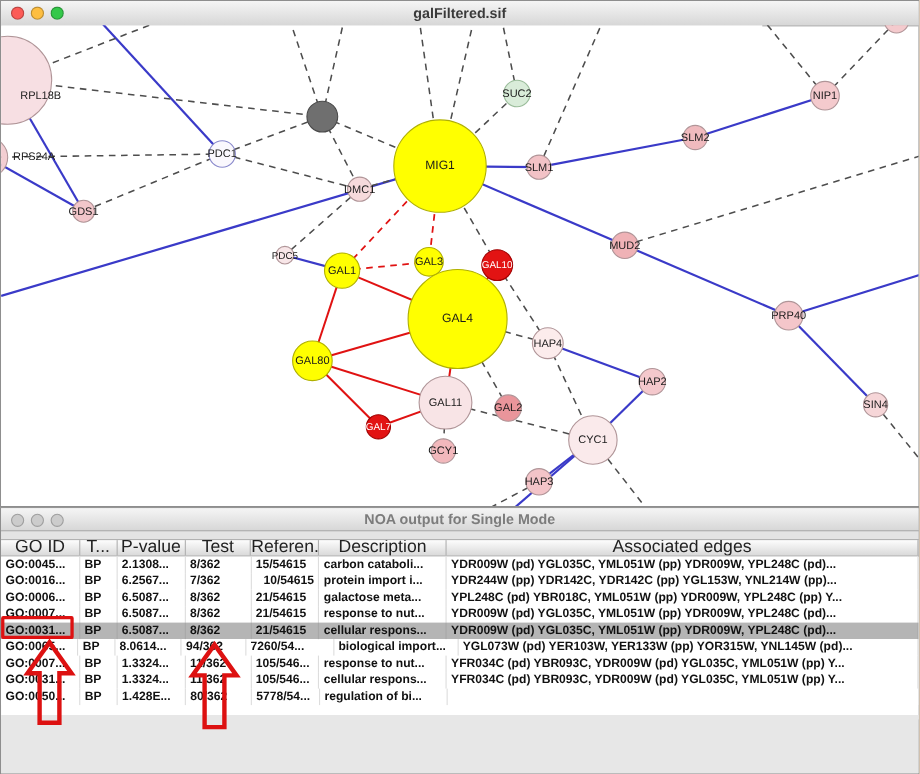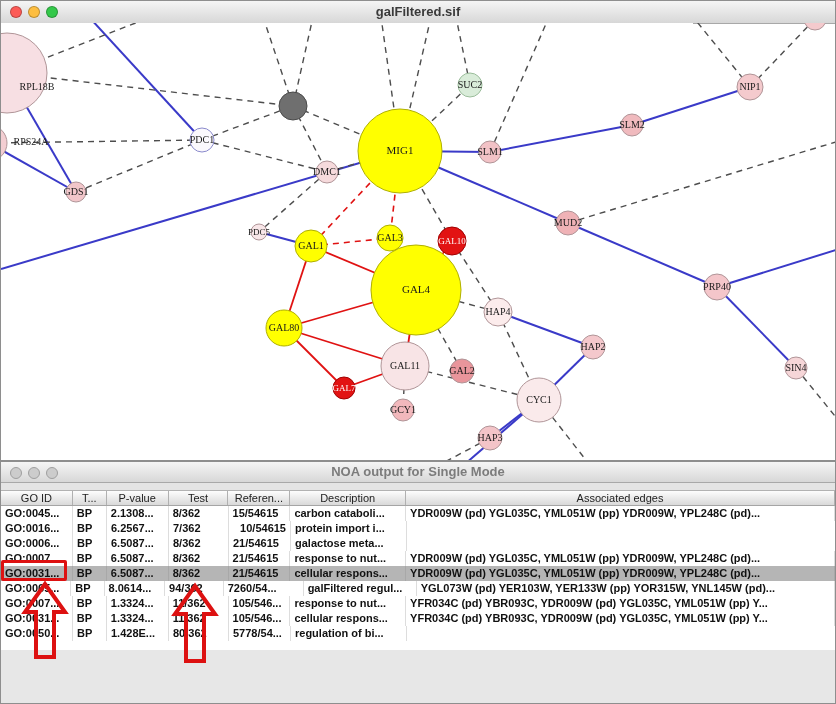--- a/index.html
+++ b/index.html
@@ -18,27 +18,27 @@
                    font-size:13px;font-weight:bold;color:#3a3a3a;}
   .win-bottom .titlebar .title{color:#7c7c7c;line-height:19px;}
   .traffic{position:absolute;left:9px;top:5px;display:flex;gap:6px;}
   .light{width:12px;height:12px;border-radius:50%;box-sizing:border-box;border:1px solid rgba(0,0,0,.25);}
   .light.red{background:#fc5b57;}
   .light.yellow{background:#fdbe41;}
   .light.green{background:#34c84a;}
   .light.gray{background:#cccccc;border-color:#9f9f9f;}
 
   
-  .canvas{position:absolute;left:0;top:22px;width:692px;height:437px;background:#ffffff;font-family:Liberation Serif, serif;}
+  .canvas{position:absolute;left:0;top:22px;width:692px;height:437px;background:#ffffff;}
 
   
   .gapstrip{height:7px;background:#e4e4e4;}
   .thead{display:flex;height:16px;background:linear-gradient(#fdfdfd,#d9d9d9);
          border-top:1px solid #b2b2b2;border-bottom:1px solid #a5a5a5;box-sizing:border-box;}
-  .hcell{box-sizing:border-box;border-right:1px solid #b0b0b0;font-size:11px;color:#222;
+  .hcell{box-sizing:border-box;border-right:1px solid #b0b0b0;font-size:16px;color:#222;
          text-align:center;line-height:14px;overflow:hidden;white-space:nowrap;}
   .tbody{background:#fff;height:148px;overflow:hidden;font-weight:bold;}
   .trow{display:flex;height:15px;background:#fff;}
   .trow.selected{background:#b5b5b5;}
   .tcell{box-sizing:border-box;border-right:1px solid #ddd;font-size:11px;color:#111;
          padding:0 4px;line-height:15px;overflow:hidden;white-space:nowrap;}
   .trow.selected .tcell{border-right-color:#a8a8a8;}
 
   
   .footer{position:absolute;left:0;right:0;bottom:0;height:53px;background:#e7e7e7;}
@@ -216,28 +216,30 @@
           <div class="tcell" style="width: 116px;">carbon cataboli...</div>
           <div class="tcell" style="width: 430px;">YDR009W (pd) YGL035C, YML051W (pp) YDR009W, YPL248C (pd)...</div>
         </div>
         <div class="trow">
           <div class="tcell" style="width: 72px;">GO:0016...</div>
           <div class="tcell" style="width: 34px;">BP</div>
           <div class="tcell" style="width: 62px;">6.2567...</div>
           <div class="tcell" style="width: 60px;">7/362</div>
           <div class="tcell" style="width: 62px; text-align: right;">10/54615</div>
           <div class="tcell" style="width: 116px;">protein import i...</div>
+          <div class="tcell" style="width: 430px;">YDR244W (pp) YDR142C, YDR142C (pp) YGL153W, YNL214W (pp)...</div>
         </div>
         <div class="trow">
           <div class="tcell" style="width: 72px;">GO:0006...</div>
           <div class="tcell" style="width: 34px;">BP</div>
           <div class="tcell" style="width: 62px;">6.5087...</div>
           <div class="tcell" style="width: 60px;">8/362</div>
           <div class="tcell" style="width: 62px;">21/54615</div>
           <div class="tcell" style="width: 116px;">galactose meta...</div>
+          <div class="tcell" style="width: 430px;">YPL248C (pd) YBR018C, YML051W (pp) YDR009W, YPL248C (pp) Y...</div>
         </div>
         <div class="trow">
           <div class="tcell" style="width: 72px;">GO:0007...</div>
           <div class="tcell" style="width: 34px;">BP</div>
           <div class="tcell" style="width: 62px;">6.5087...</div>
           <div class="tcell" style="width: 60px;">8/362</div>
           <div class="tcell" style="width: 62px;">21/54615</div>
           <div class="tcell" style="width: 116px;">response to nut...</div>
           <div class="tcell" style="width: 430px;">YDR009W (pd) YGL035C, YML051W (pp) YDR009W, YPL248C (pd)...</div>
         </div>
@@ -249,21 +251,21 @@
           <div class="tcell" style="width: 62px;">21/54615</div>
           <div class="tcell" style="width: 116px;">cellular respons...</div>
           <div class="tcell" style="width: 430px;">YDR009W (pd) YGL035C, YML051W (pp) YDR009W, YPL248C (pd)...</div>
         </div>
         <div class="trow">
           <div class="tcell" style="width: 72px;">GO:0065...</div>
           <div class="tcell" style="width: 34px;">BP</div>
           <div class="tcell" style="width: 62px;">8.0614...</div>
           <div class="tcell" style="width: 60px;">94/362</div>
           <div class="tcell" style="width: 82px;">7260/54...</div>
-          <div class="tcell" style="width: 116px;">galFiltered regul...</div>
+          <div class="tcell" style="width: 116px;">biological import...</div>
           <div class="tcell" style="width: 430px;">YGL073W (pd) YER103W, YER133W (pp) YOR315W, YNL145W (pd)...</div>
         </div>
         <div class="trow">
           <div class="tcell" style="width: 72px;">GO:0007...</div>
           <div class="tcell" style="width: 34px;">BP</div>
           <div class="tcell" style="width: 62px;">1.3324...</div>
           <div class="tcell" style="width: 60px;">11/362</div>
           <div class="tcell" style="width: 62px;">105/546...</div>
           <div class="tcell" style="width: 116px;">response to nut...</div>
           <div class="tcell" style="width: 430px;">YFR034C (pd) YBR093C, YDR009W (pd) YGL035C, YML051W (pp) Y...</div>

